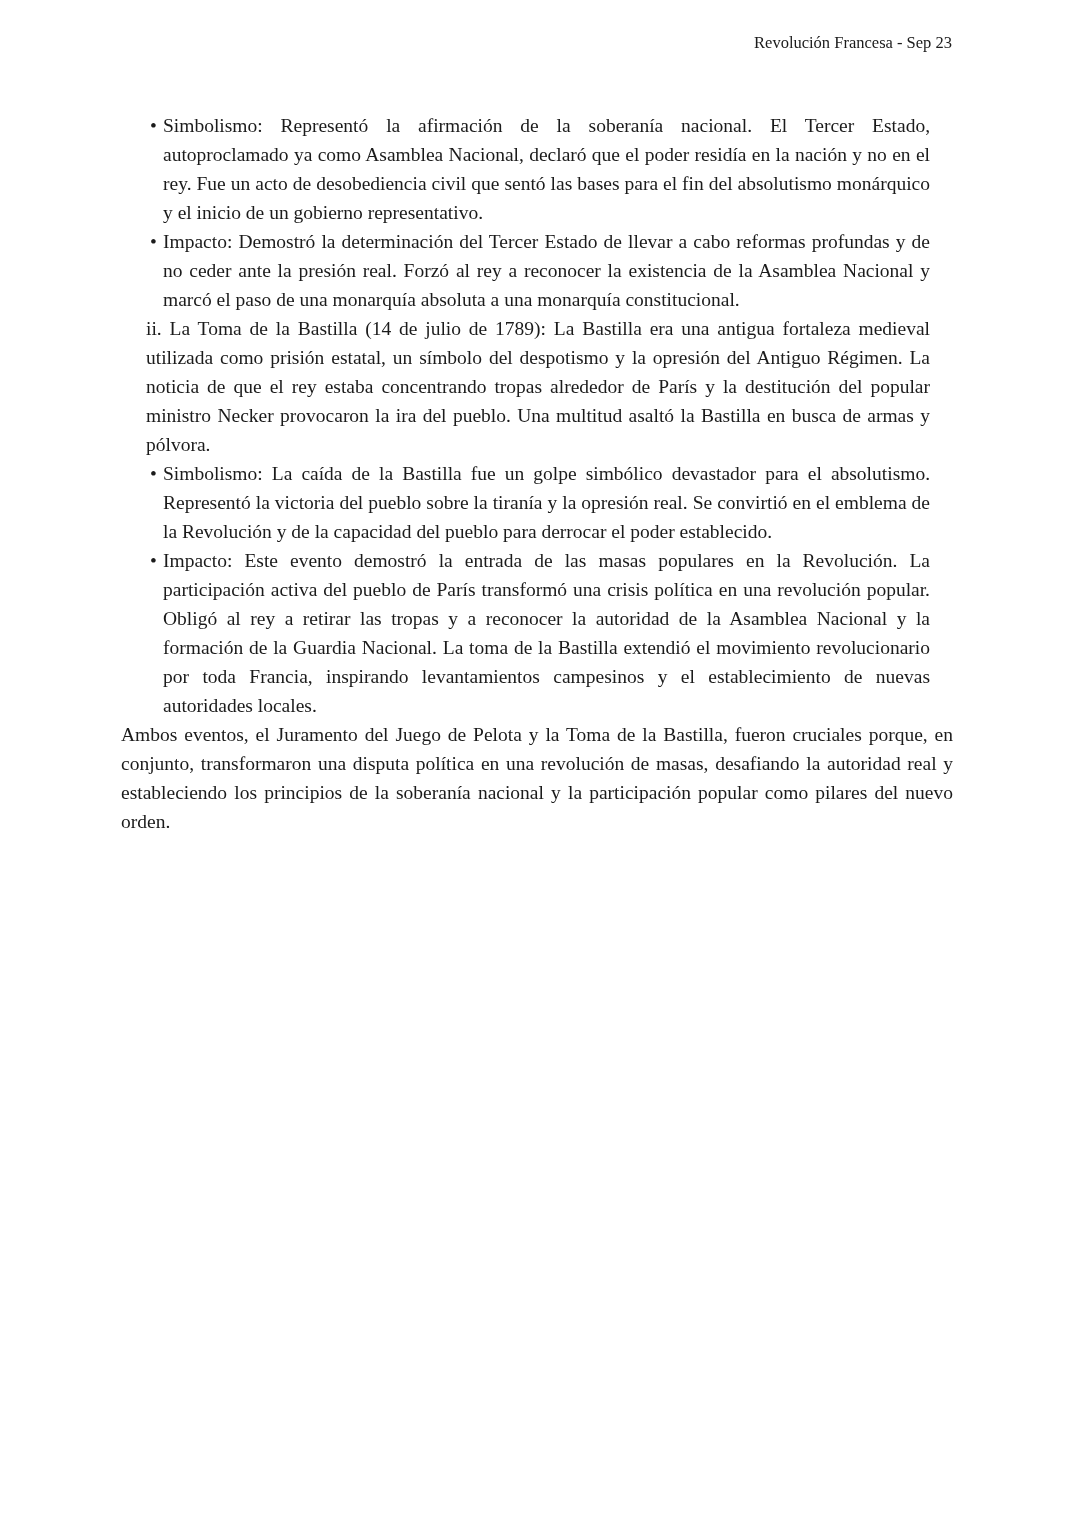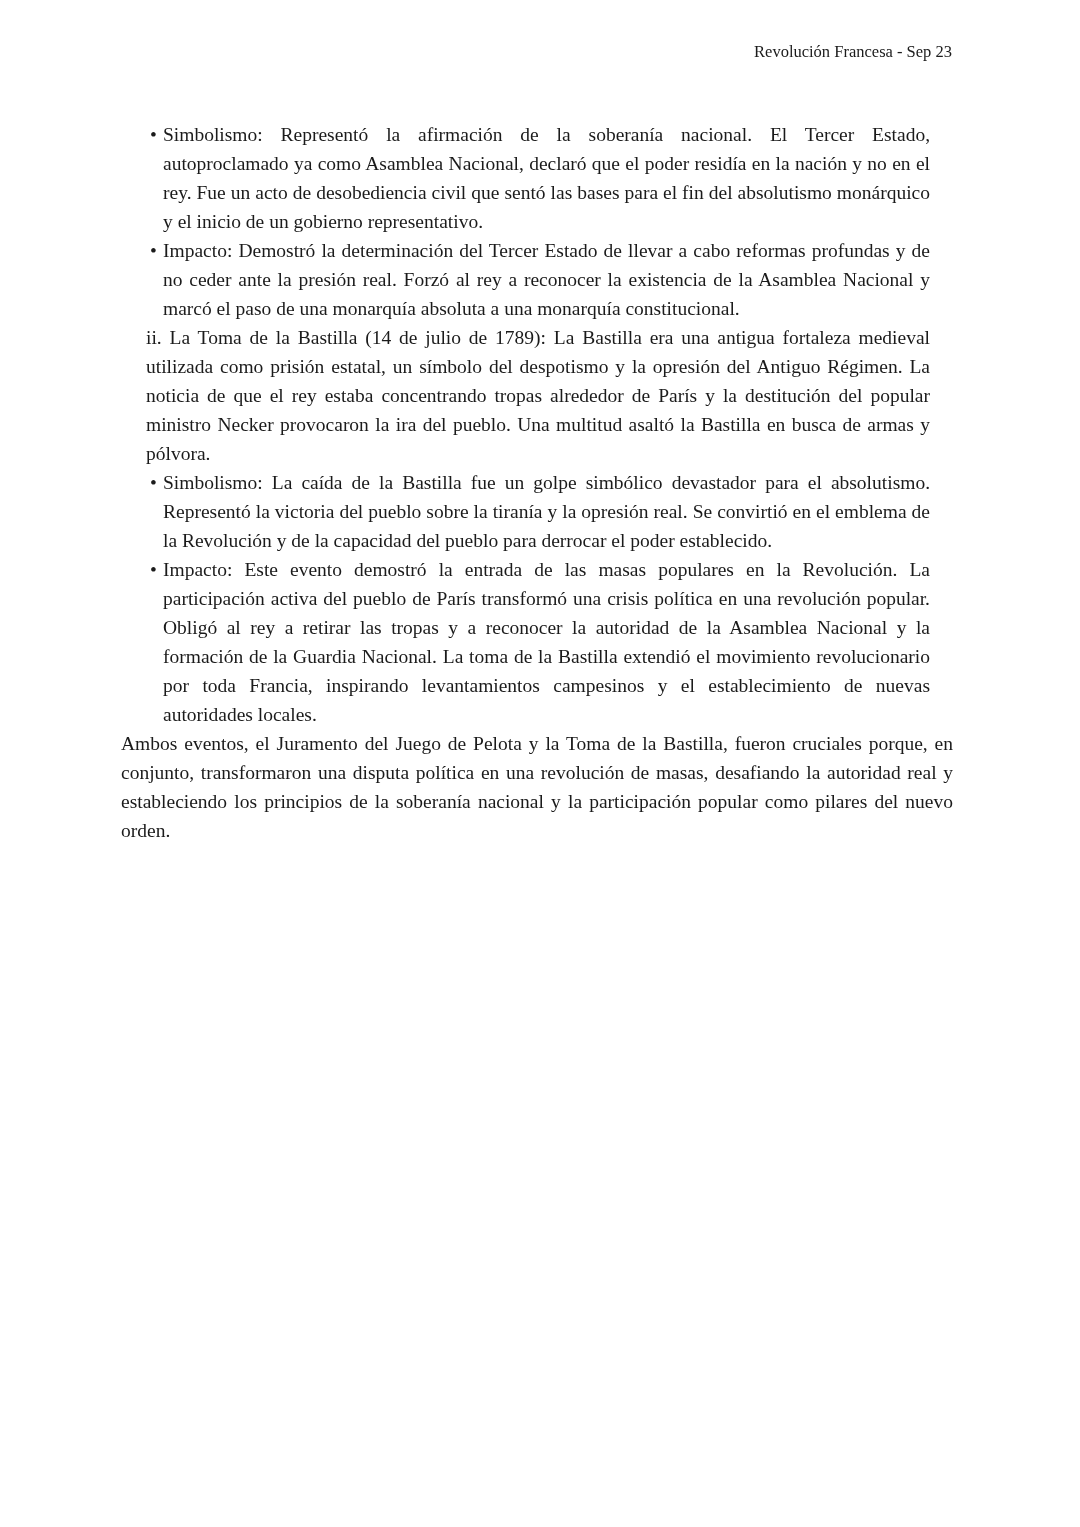--- a/index.html
+++ b/index.html
@@ -8,21 +8,20 @@
     background: #ffffff;
   }
   .page {
     position: relative;
     width: 1080px;
     height: 1169px;
     background: #ffffff;
     font-family: "Liberation Serif", "DejaVu Serif", serif;
     color: #1b1b1b;
     overflow: hidden;
-    margin-top: 9px;
   }
   .header {
     position: absolute;
     top: 32px;
     right: 128px;
     font-size: 16.5px;
     line-height: 22px;
     color: #1b1b1b;
   }
   .body {

